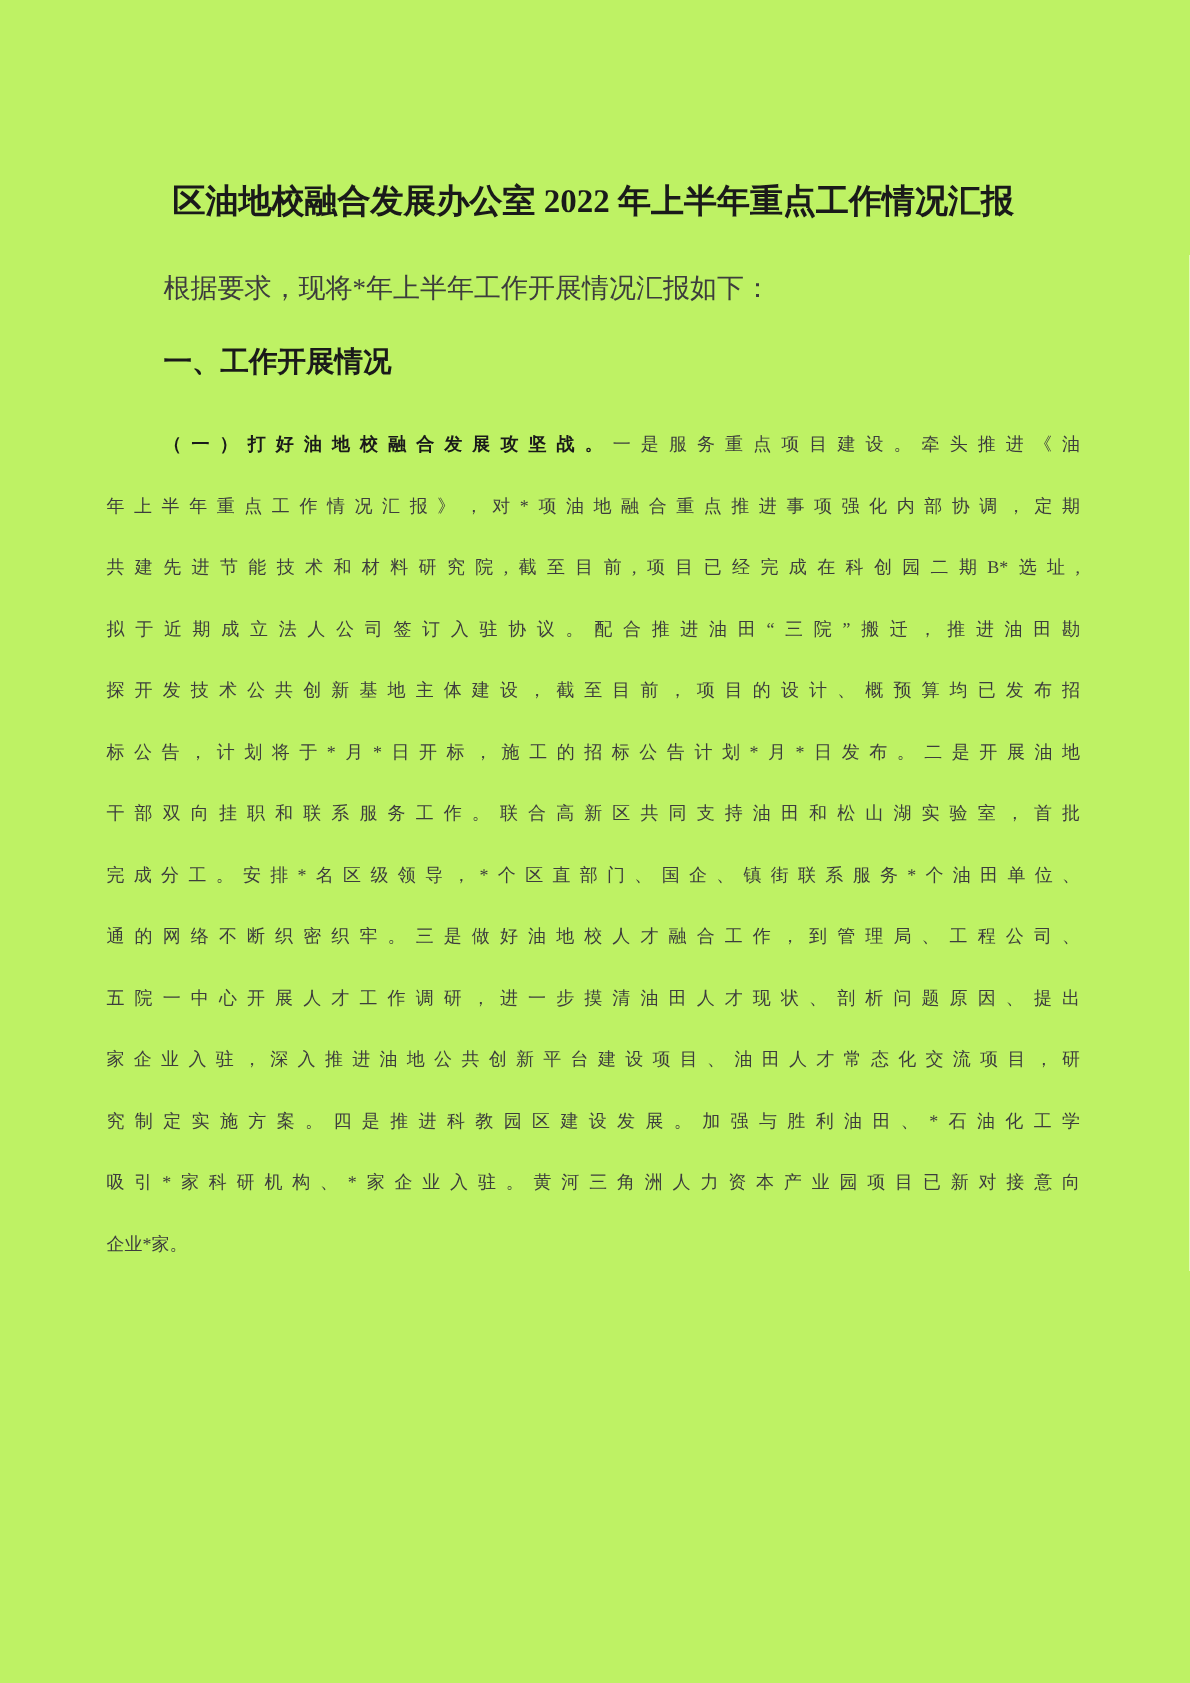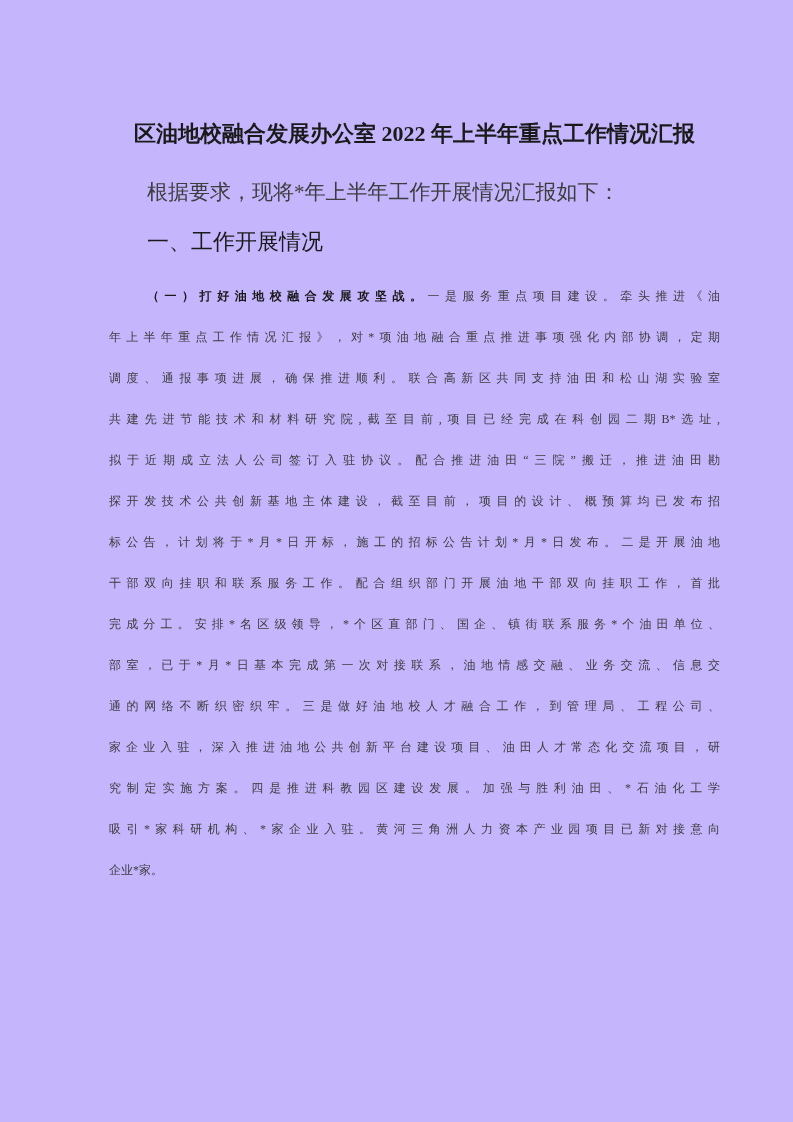--- a/index.html
+++ b/index.html
@@ -4,46 +4,46 @@
 <style>
   html, body {
     margin: 0;
     padding: 0;
     background: #ffffff;
   }
   .page {
     position: relative;
     width: 793px;
     height: 1122px;
-    background: #c4b5fd;
+    background: #bef264;
     box-sizing: border-box;
-    padding: 117px 73px 0 109px;
+    padding: 117px 73px 0 71px;
     font-family: "Liberation Serif", "DejaVu Serif", serif;
     color: #3d3d3d;
     overflow: hidden;
   }
   .title {
     font-size: 22px;
     line-height: 33px;
     font-weight: bold;
     color: #1a1a1a;
     text-align: center;
     margin: 0 0 22px 0;
   }
   .intro {
-    font-size: 21px;
+    font-size: 18px;
     line-height: 41px;
     text-indent: 38px;
     margin: 0 0 8px 0;
     color: #3d3d3d;
   }
   .heading {
-    font-size: 22px;
+    font-size: 19px;
     line-height: 41px;
-    font-weight: normal;
+    font-weight: bold;
     color: #1a1a1a;
     text-indent: 38px;
     margin: 0 0 14px 0;
   }
   .body-paragraph {
     margin: 0;
   }
   .line {
     font-size: 12px;
     line-height: 41px;
@@ -73,27 +73,26 @@
 <div class="page">
   <h1 class="title">区油地校融合发展办公室 2022 年上半年重点工作情况汇报</h1>
 
   <p class="intro">根据要求，现将*年上半年工作开展情况汇报如下：</p>
 
   <h2 class="heading">一、工作开展情况</h2>
 
   <div class="body-paragraph">
       <div class="line jl ind"><span class="b">（一）打好油地校融合发展攻坚战。</span><span class="r">一是服务重点项目建设。牵头推进《油</span></div>
       <div class="line jl"><span class="r">年上半年重点工作情况汇报》，对*项油地融合重点推进事项强化内部协调，定期</span></div>
-      <div class="line jl"><span class="r">调度、通报事项进展，确保推进顺利。联合高新区共同支持油田和松山湖实验室</span></div>
       <div class="line jl"><span class="r">共建先进节能技术和材料研究院,截至目前,项目已经完成在科创园二期B*选址,</span></div>
       <div class="line jl"><span class="r">拟于近期成立法人公司签订入驻协议。配合推进油田“三院”搬迁，推进油田勘</span></div>
       <div class="line jl"><span class="r">探开发技术公共创新基地主体建设，截至目前，项目的设计、概预算均已发布招</span></div>
       <div class="line jl"><span class="r">标公告，计划将于*月*日开标，施工的招标公告计划*月*日发布。二是开展油地</span></div>
-      <div class="line jl"><span class="r">干部双向挂职和联系服务工作。配合组织部门开展油地干部双向挂职工作，首批</span></div>
+      <div class="line jl"><span class="r">干部双向挂职和联系服务工作。联合高新区共同支持油田和松山湖实验室，首批</span></div>
       <div class="line jl"><span class="r">完成分工。安排*名区级领导，*个区直部门、国企、镇街联系服务*个油田单位、</span></div>
-      <div class="line jl"><span class="r">部室，已于*月*日基本完成第一次对接联系，油地情感交融、业务交流、信息交</span></div>
       <div class="line jl"><span class="r">通的网络不断织密织牢。三是做好油地校人才融合工作，到管理局、工程公司、</span></div>
+      <div class="line jl"><span class="r">五院一中心开展人才工作调研，进一步摸清油田人才现状、剖析问题原因、提出</span></div>
       <div class="line jl"><span class="r">家企业入驻，深入推进油地公共创新平台建设项目、油田人才常态化交流项目，研</span></div>
       <div class="line jl"><span class="r">究制定实施方案。四是推进科教园区建设发展。加强与胜利油田、*石油化工学</span></div>
       <div class="line jl"><span class="r">吸引*家科研机构、*家企业入驻。黄河三角洲人力资本产业园项目已新对接意向</span></div>
       <div class="line"><span class="r">企业*家。</span></div>
     </div>
 </div>
 
 </body></html>

